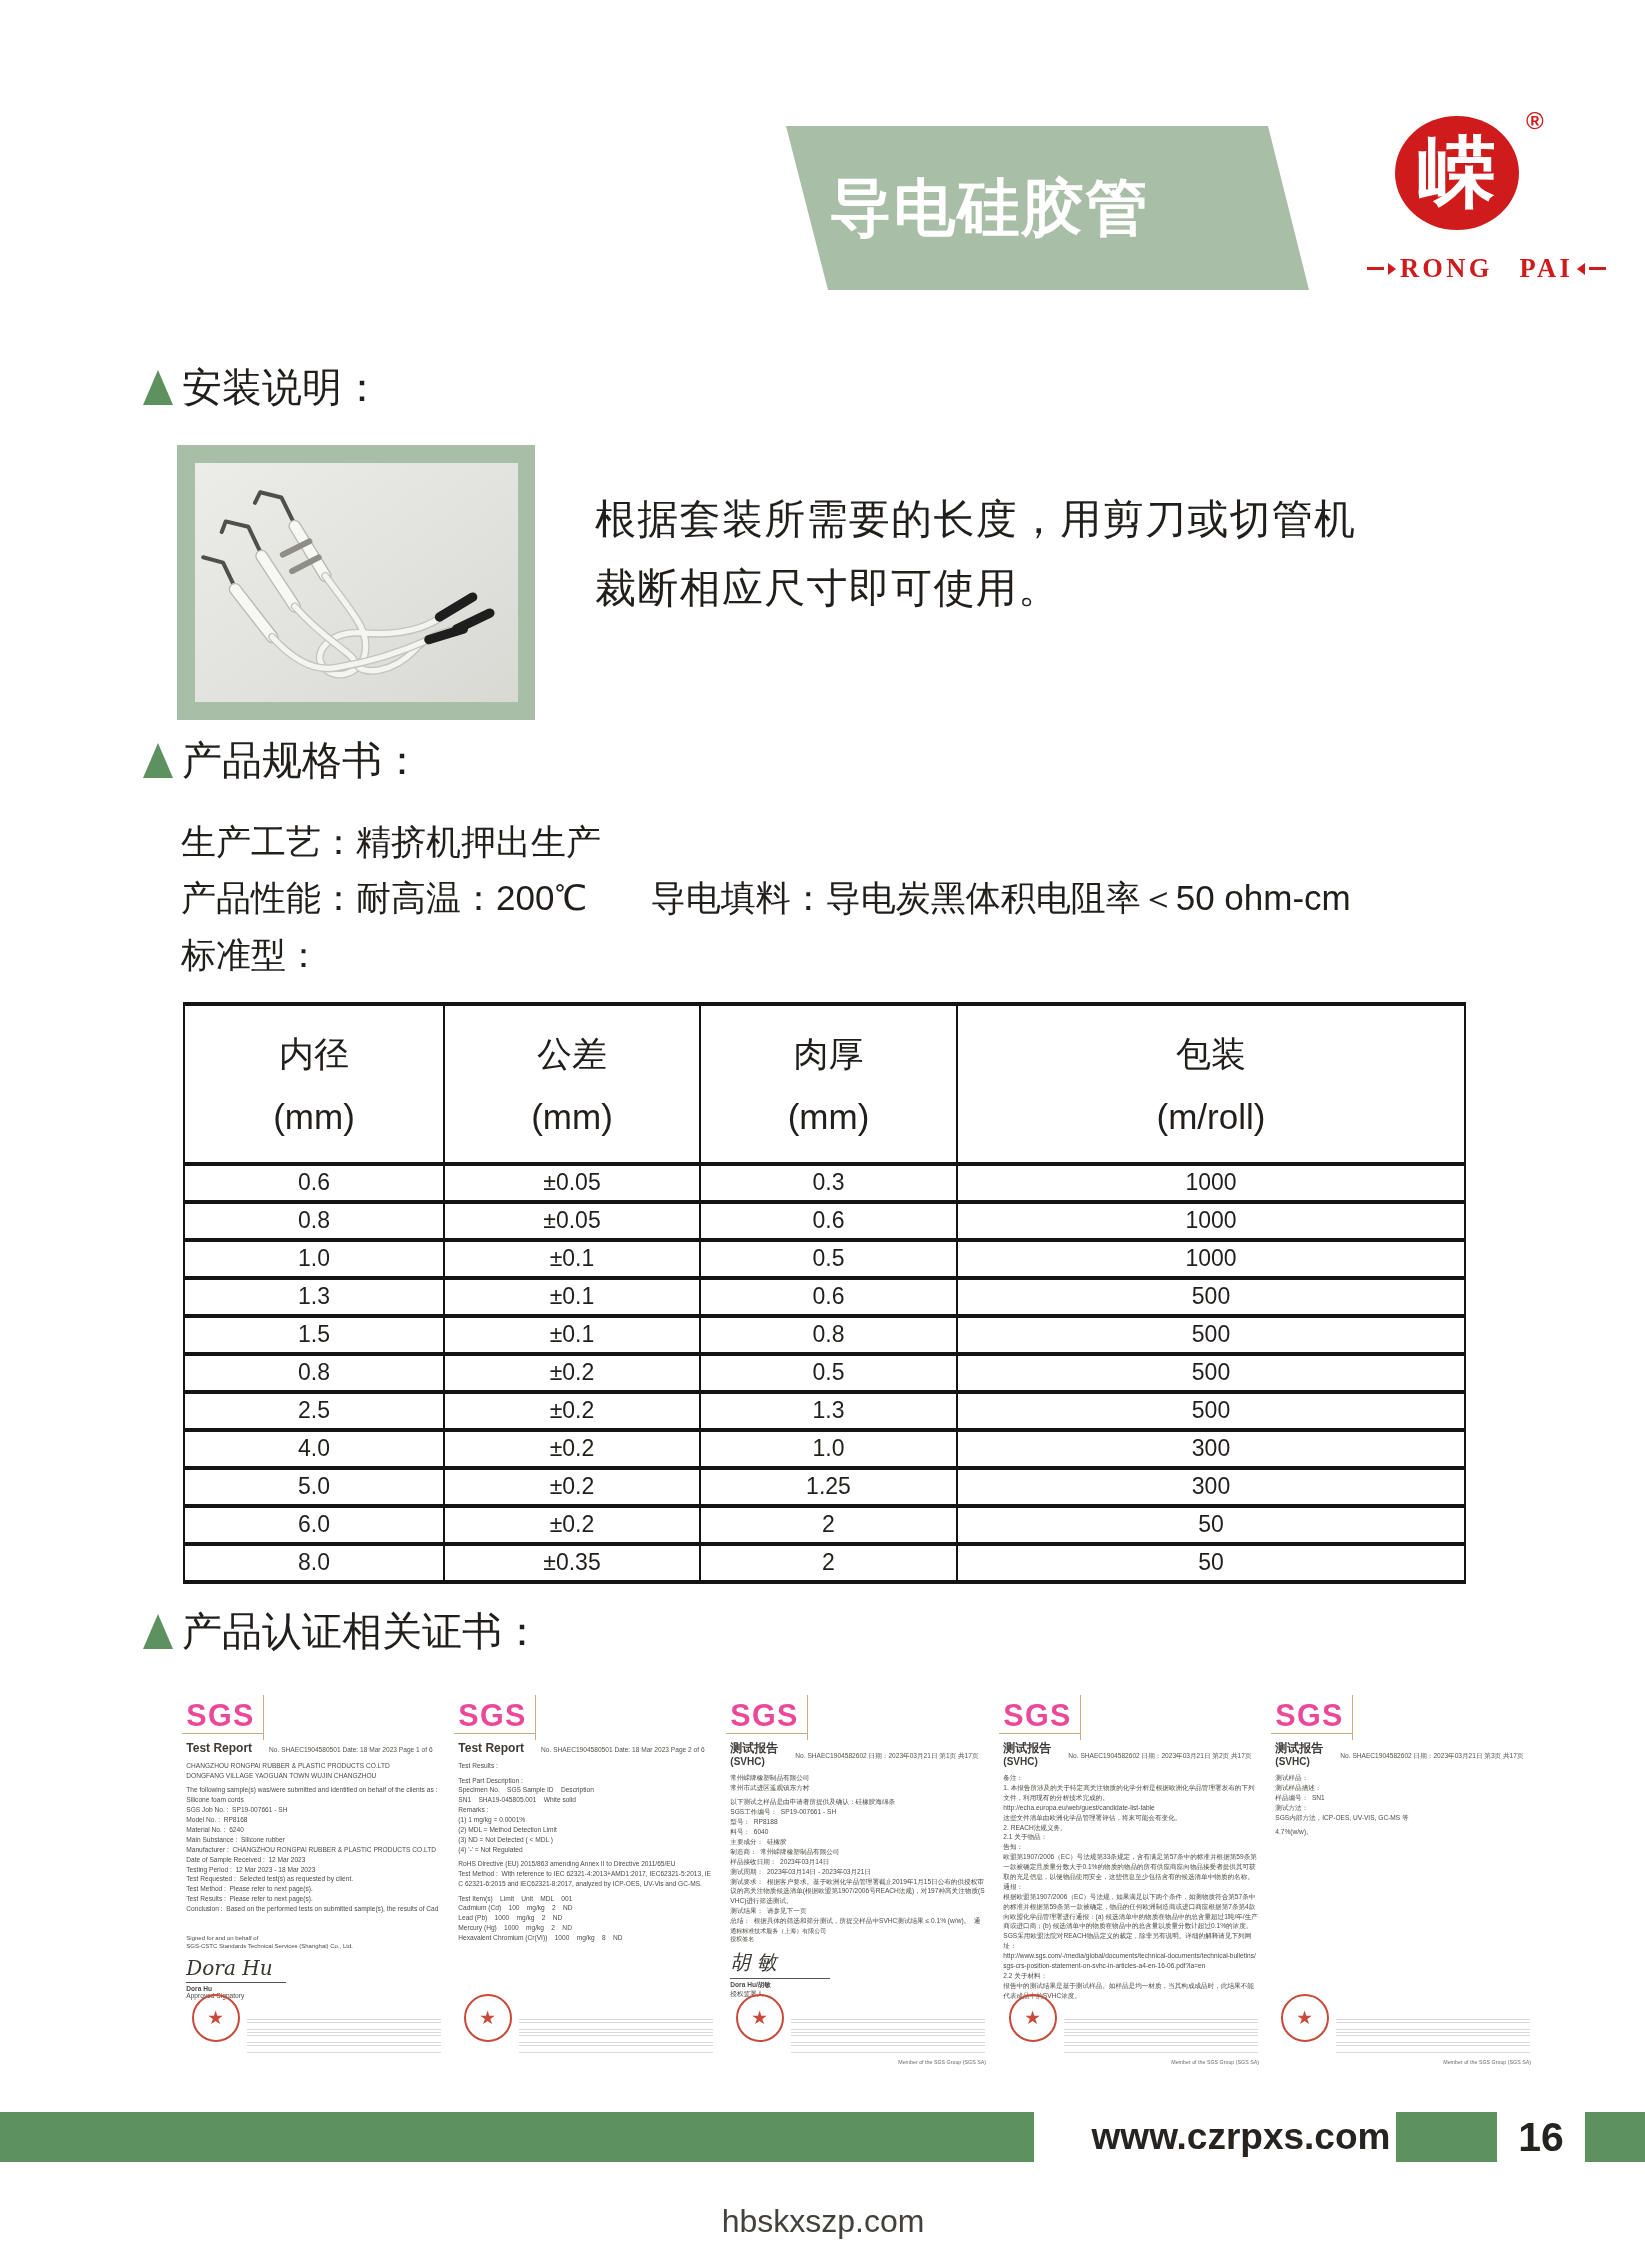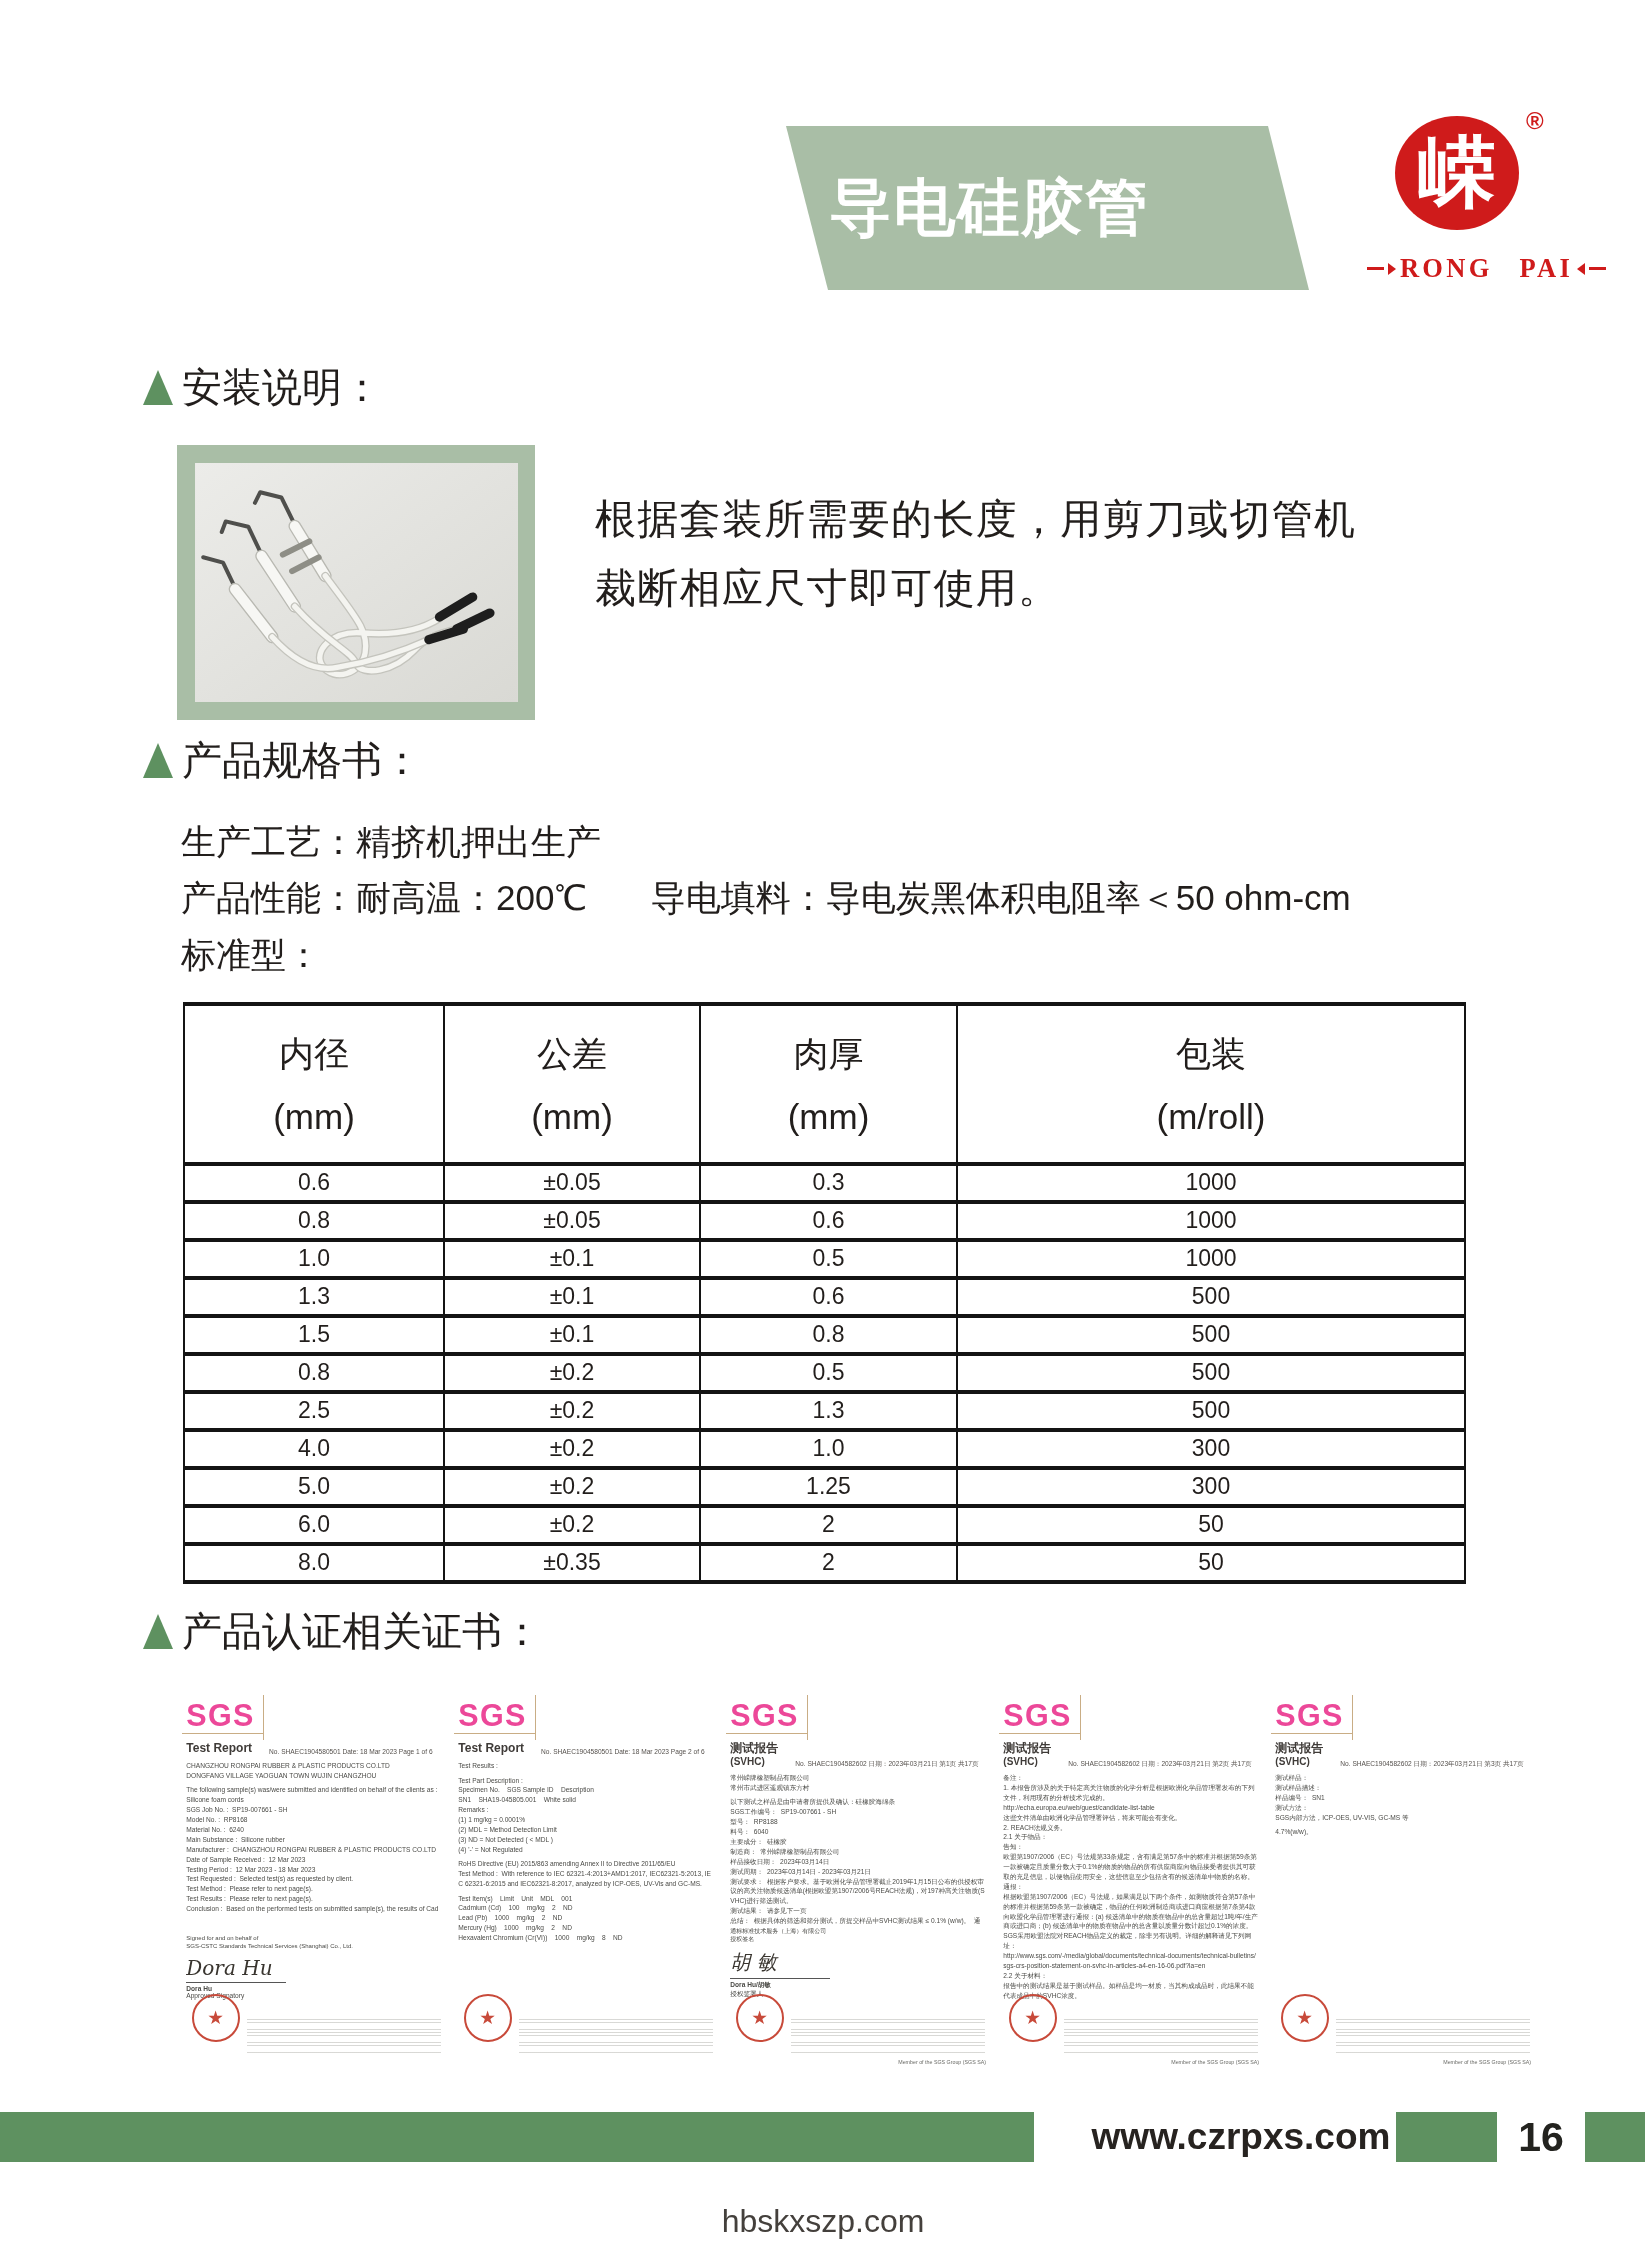--- a/index.html
+++ b/index.html
@@ -55,21 +55,21 @@
   .spec-table th div + div{margin-top:16px;}
   .spec-table td{height:34px;font-size:23px;padding:0;}
 
   
   .certs{position:absolute;left:0;top:1699px;width:1646px;height:366px;}
   .cert{position:absolute;top:0;width:265px;height:366px;background:#ffffff;color:#4a4a46;}
   .sgs{position:relative;display:inline-block;margin:1.3px 0 0 5.3px;font-size:30.5px;font-weight:700;
     color:#ec4899;letter-spacing:1.3px;line-height:1;}
   .sgs::after{content:"";position:absolute;left:-4px;right:-9.3px;bottom:-3.3px;height:1.3px;background:#c9ad85;}
   .sgs::before{content:"";position:absolute;right:-9.3px;top:-5.3px;bottom:-9.3px;width:1.3px;background:#c9ad85;}
-  .ctrow{display:flex;align-items:flex-end;gap:17px;margin:10.6px 2.7px 5.3px 5.3px;}
+  .ctrow{display:flex;align-items:center;gap:17px;margin:10.6px 2.7px 5.3px 5.3px;}
   .ctitle{font-size:12px;font-weight:700;color:#3f3b38;line-height:1.2;flex:0 0 auto;max-width:80px;}
   .csub{font-size:10px;font-weight:700;}
   .cmeta{font-size:6.6px;color:#55504c;line-height:1.4;padding-top:2px;}
   .cert-body{margin:0 4px 0 5.3px;max-height:226px;overflow:hidden;}
   .cert.has-sign .cert-body{max-height:154px;}
   .cline{font-size:6.6px;line-height:1.5;color:#4a4a46;white-space:pre-wrap;word-break:break-all;}
   .cgap{height:4.6px;}
   .csign{position:absolute;left:5.3px;right:5.3px;bottom:66px;}
   .csign .pre{font-size:6px;line-height:1.4;color:#4a4a46;}
   .cscript{font-family:"DejaVu Serif",serif;font-style:italic;font-size:20px;color:#39352f;margin-top:5.3px;}

